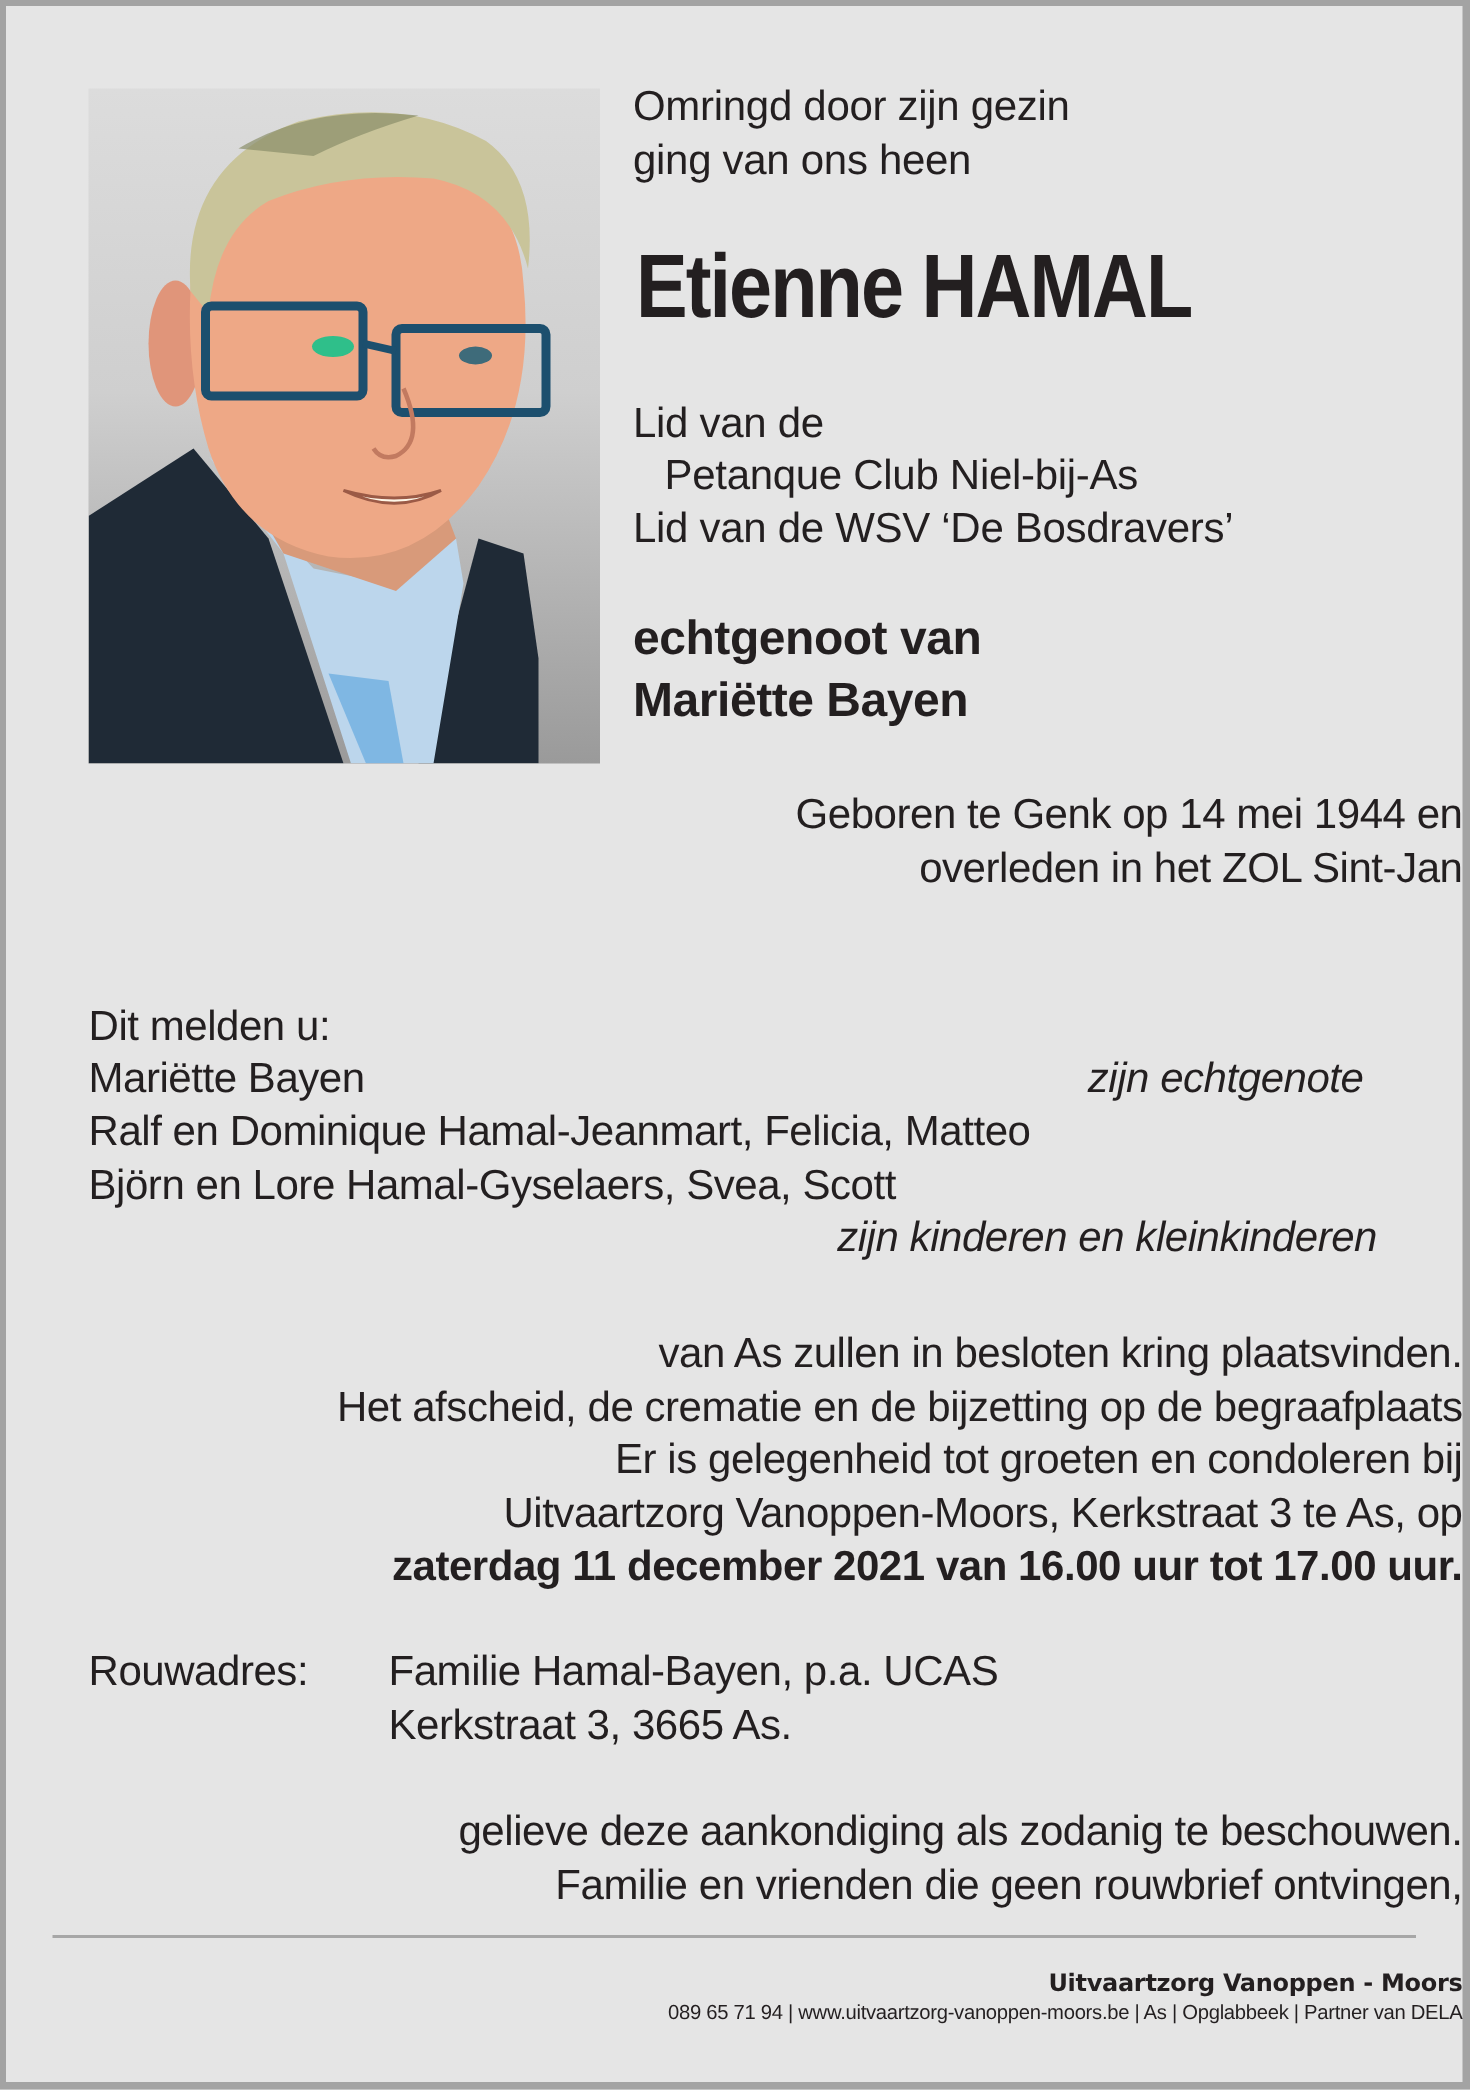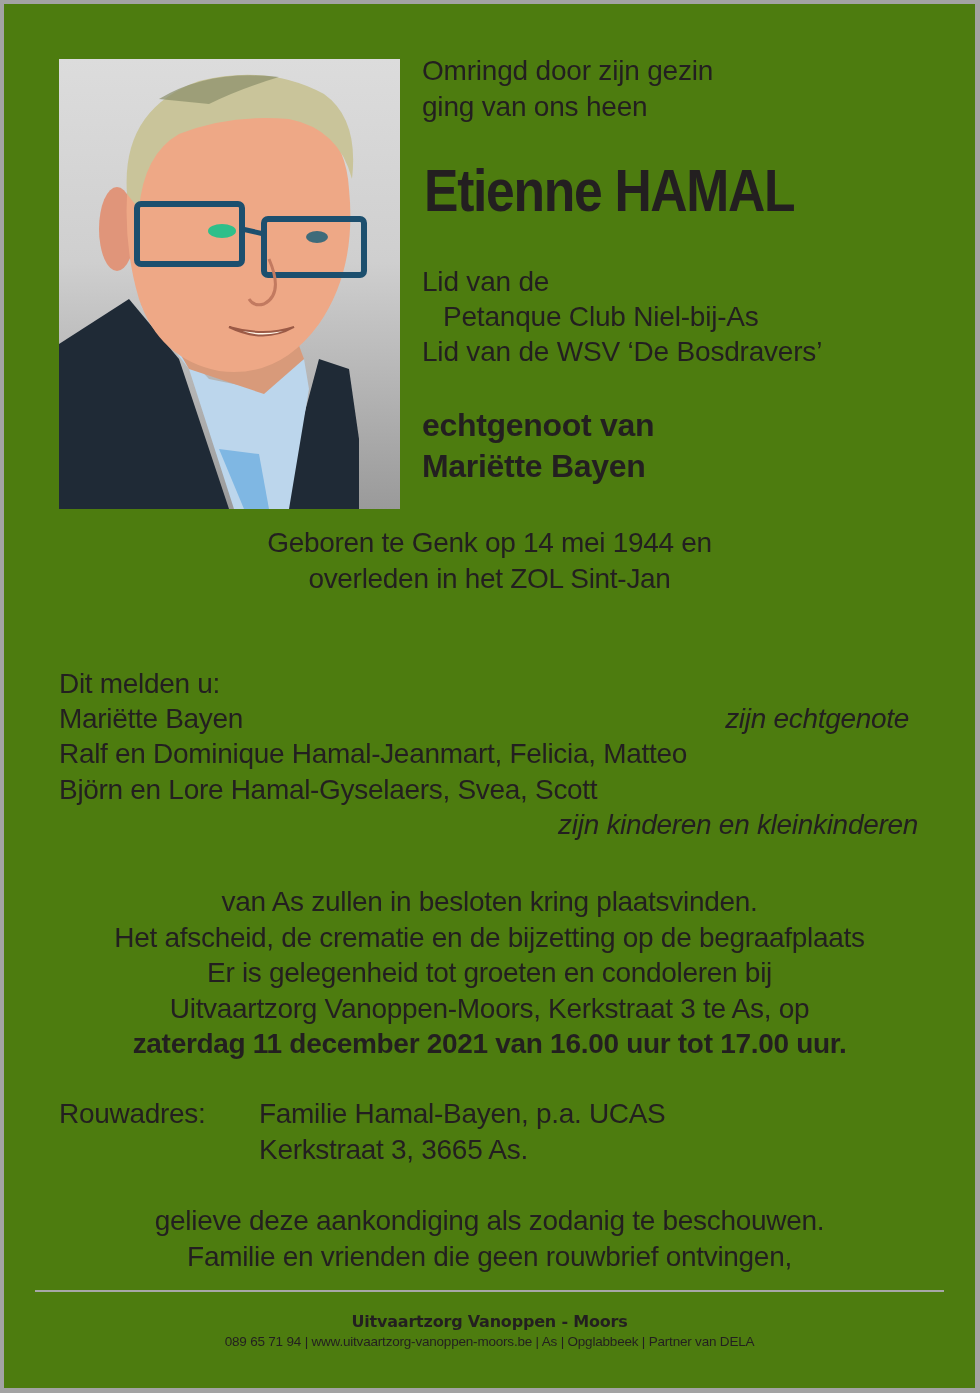--- a/index.html
+++ b/index.html
@@ -8,37 +8,37 @@
       background: #a3a3a3;
       position: relative;
       overflow: hidden;
       font-family: "Liberation Sans", sans-serif;
       color: #231f20;
     }
     .page {
       position: absolute;
       left: 4px; top: 4px;
       width: 971px; height: 1384px;
-      background: #4d7c0f;
+      background: #e5e5e5;
     }
     .abs { position: absolute; white-space: nowrap; }
     .photo {
       position: absolute;
       left: 55px; top: 55px;
       width: 341px; height: 450px;
       background: linear-gradient(#dcdcdc 0%, #cfcfcf 45%, #9a9a9a 100%);
       overflow: hidden;
     }
     .light { font-size: 28px; line-height: 35px; letter-spacing: -0.2px; }
     .name {
       font-size: 60px; font-weight: bold; line-height: 64px;
       letter-spacing: -1.5px; transform: scaleX(0.86); transform-origin: left top;
     }
     .bold-lg { font-size: 32px; font-weight: bold; line-height: 41px; letter-spacing: -0.3px; }
-    .center-block { text-align: center; }
+    .center-block { text-align: right; }
     .body-txt { font-size: 28px; line-height: 35.5px; letter-spacing: -0.3px; }
     .italic { font-style: italic; }
     .b { font-weight: bold; }
     .sep {
       position: absolute; left: 31px; top: 1286px;
       width: 909px; height: 2px; background: #a7a7a7;
     }
     .footer-title {
       font-family: "DejaVu Sans", sans-serif;
       font-size: 16px; font-weight: bold; letter-spacing: -0.2px;

